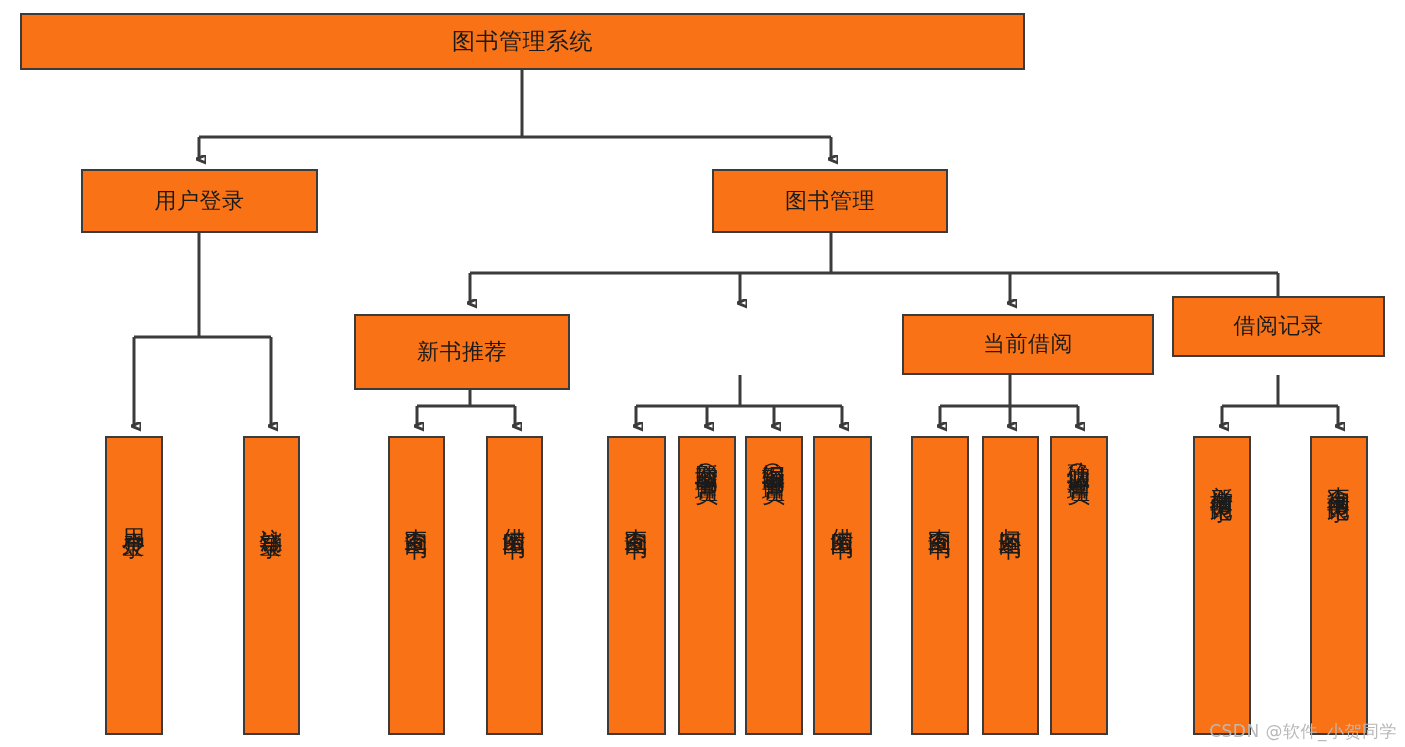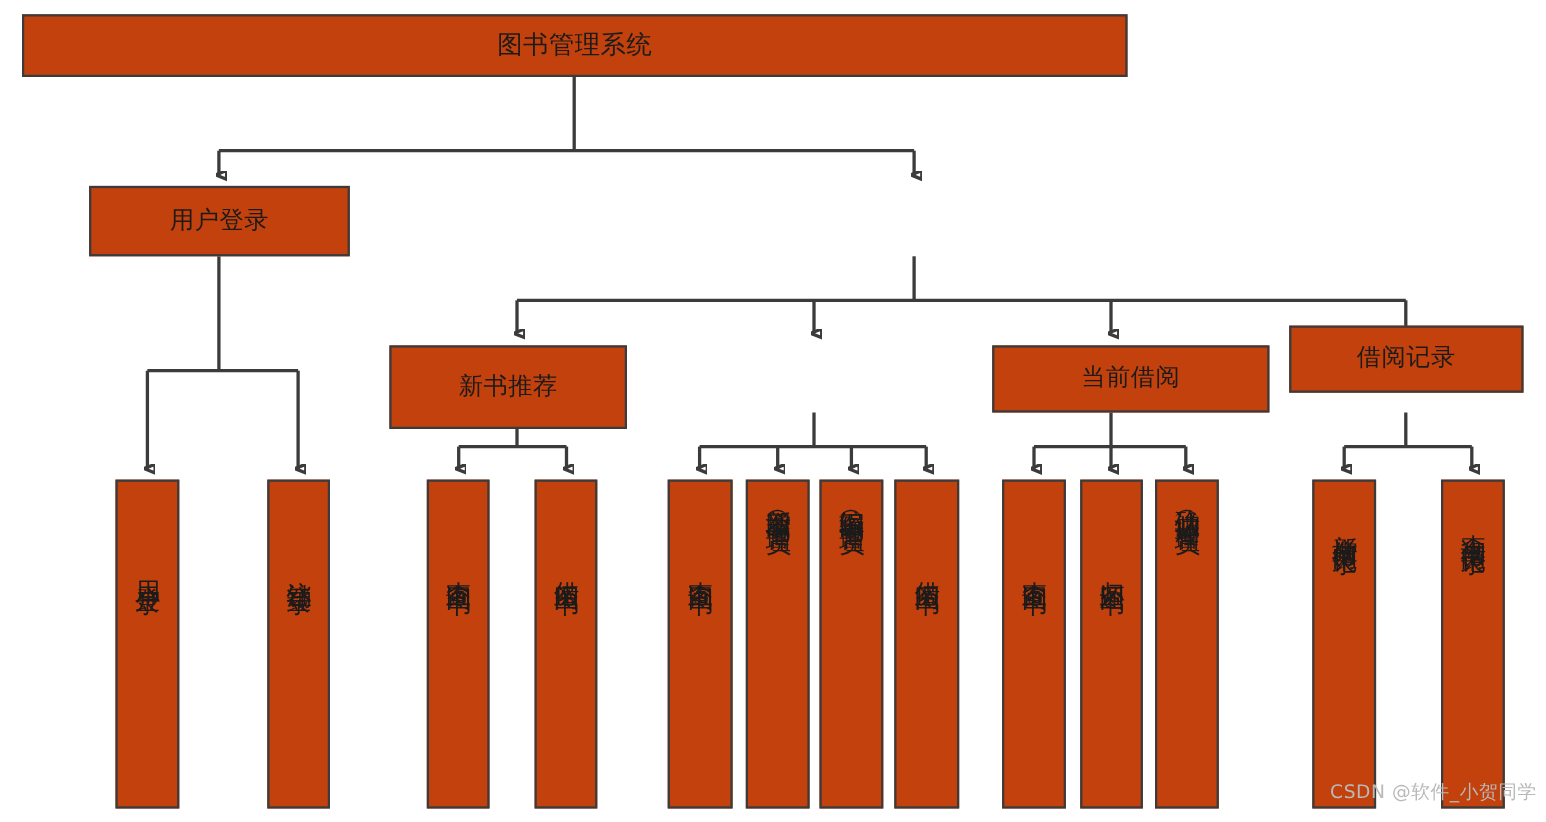--- a/index.html
+++ b/index.html
@@ -13,21 +13,21 @@
     width:1405px;
     height:747px;
     background:#ffffff;
     overflow:hidden;
   }
   
   .node{
     position:absolute;
     box-sizing:border-box;
     border:2px solid #3b3b3b;
-    background:#c2410c;
+    background:#f97316;
     display:flex;
     align-items:center;
     justify-content:center;
     color:#1b1b1b;
   }
   .node .label{
     display:block;
     text-align:center;
     line-height:1.12;
     letter-spacing:0.5px;
@@ -61,21 +61,21 @@
   }
   svg#wires line, svg#wires path{
     stroke:#3b3b3b;
     stroke-width:3;
     fill:none;
   }
   
   .watermark{
     position:absolute;
     right:8px;
-    bottom:16px;
+    bottom:4px;
     font-size:17px;
     color:#b9b9b9;
     letter-spacing:0.5px;
     user-select:none;
     white-space:nowrap;
     text-align:center;
   }
 </style>
 </head>
 <body>
@@ -131,20 +131,23 @@
   </svg>
 
   <div class="node h root" style="left:20px;top:13px;width:1005px;height:57px;">
     <span class="label">图书管理系统</span>
   </div>
 
   <div class="node h" style="left:81px;top:169px;width:237px;height:64px;">
     <span class="label">用户登录</span>
   </div>
 
+  <div class="node h" style="left:712px;top:169px;width:236px;height:64px;">
+    <span class="label">图书管理</span>
+  </div>
 
   <div class="node h" style="left:354px;top:314px;width:216px;height:76px;">
     <span class="label">新书推荐</span>
   </div>
 
 
   <div class="node h" style="left:902px;top:314px;width:252px;height:61px;">
     <span class="label">当前借阅</span>
   </div>
 

